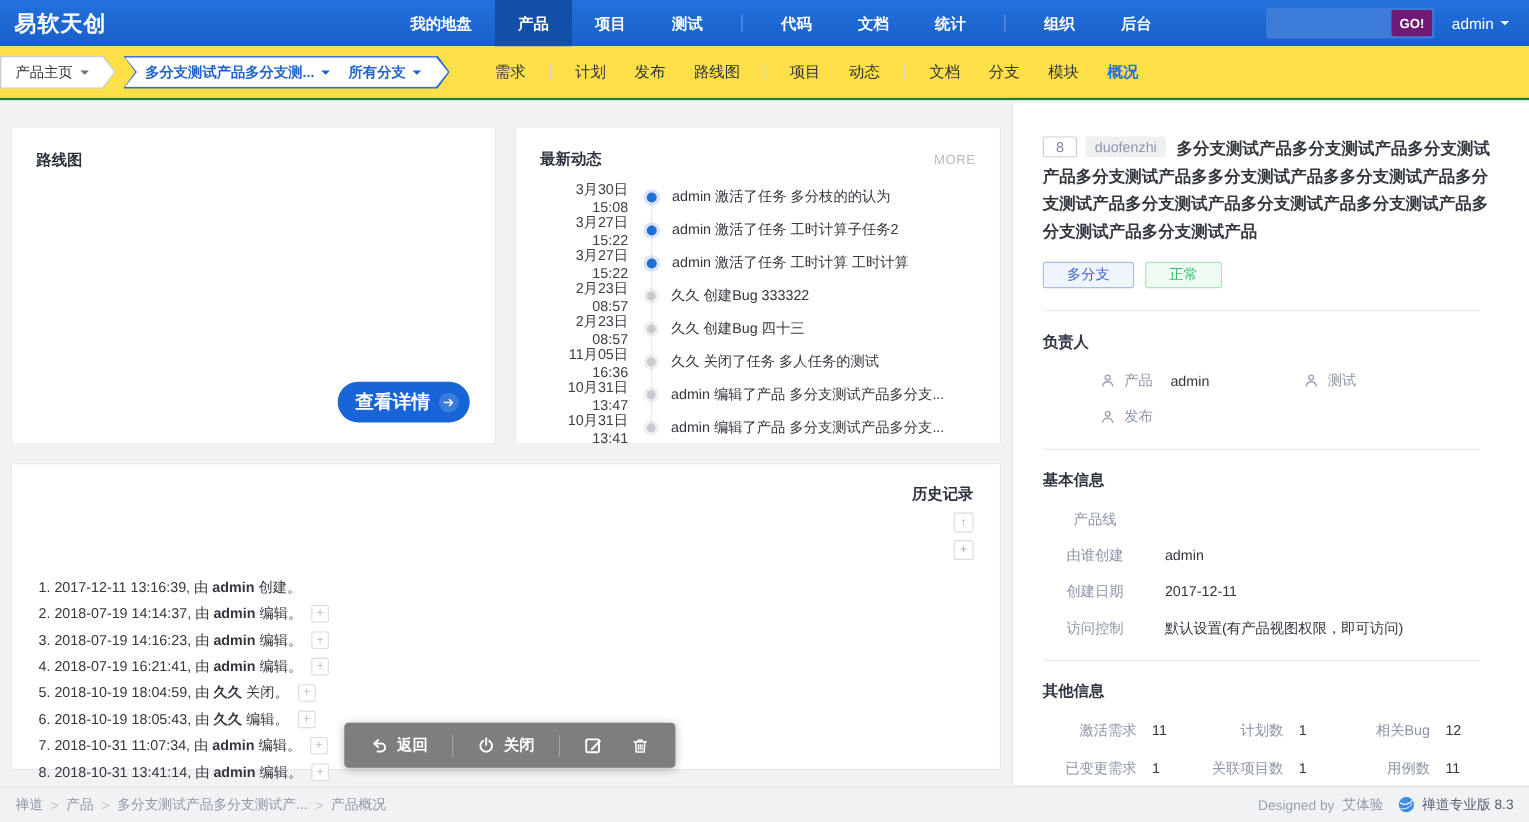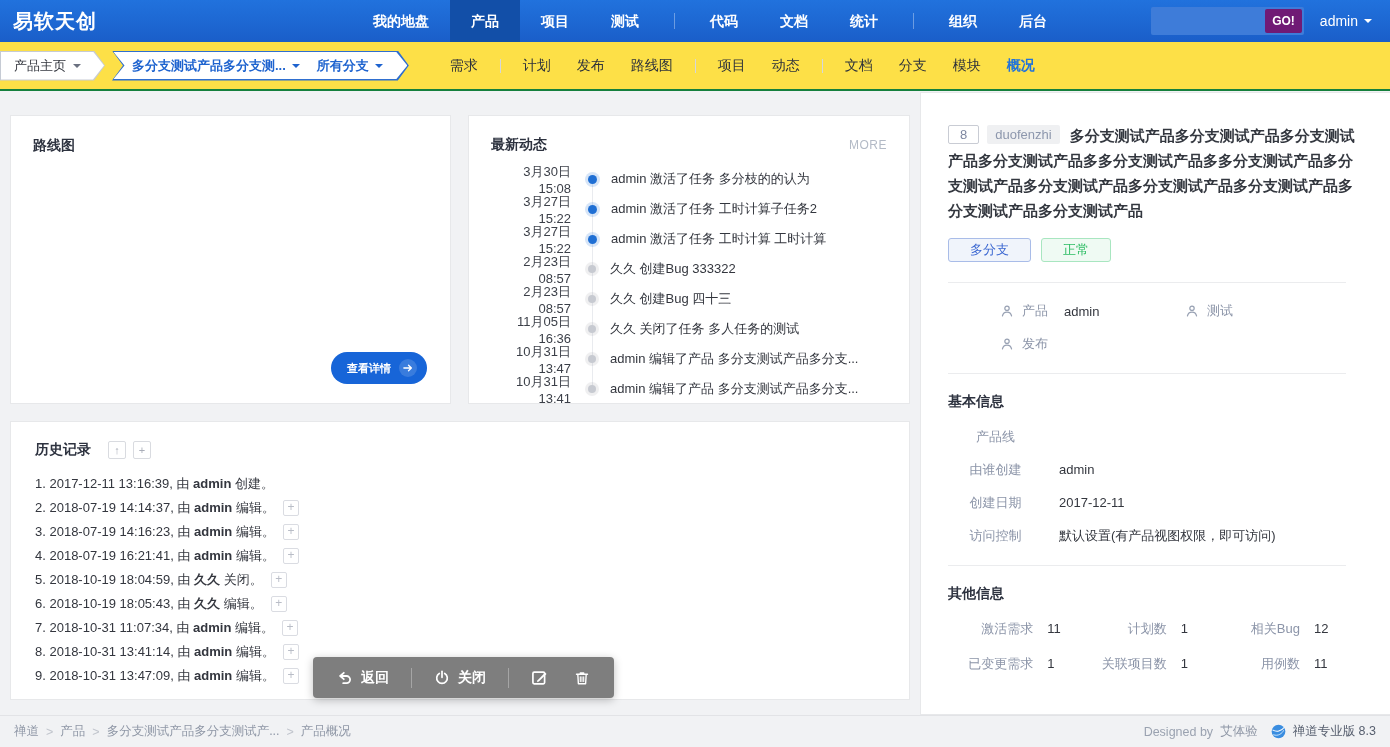--- a/index.html
+++ b/index.html
@@ -59,37 +59,37 @@
   .subtab.active { color:#2173db; font-weight:bold; }
   .tab-sep { width:1px; height:14px; background:#d5d7db; margin:0 9px; }
   
   .main { position:absolute; top:92px; left:0; right:0; bottom:32px; background:#f1f2f4; }
   .card { position:absolute; background:#fff; border:1px solid #e7e8ea; }
   .card-title { font-size:14px; font-weight:bold; color:#2e3340; }
   .roadmap-card { left:10px; top:23px; width:441px; height:289px; padding:21px 22px; }
   .detail-btn {
     position:absolute; right:23px; bottom:19px; display:flex; align-items:center; gap:8px;
     background:#1765d8; color:#fff; border:none; border-radius:999px;
-    padding:7px 10px 7px 16px; font-size:11px; font-weight:bold; cursor:pointer;
+    padding:7px 10px 7px 16px; font-size:17px; font-weight:bold; cursor:pointer;
   }
   .arrow-circle { width:18px; height:18px; border-radius:50%; background:rgba(255,255,255,.15);
     display:flex; align-items:center; justify-content:center; }
   .activity-card { left:468px; top:23px; width:442px; height:289px; padding:20px 22px 0 22px; }
   .act-head { display:flex; justify-content:space-between; align-items:center; }
   .more-link { font-size:12px; color:#b3bac6; letter-spacing:.5px; cursor:pointer; }
   .timeline { position:relative; margin-top:10px; }
   .timeline::before { content:""; position:absolute; left:101px; top:12px; bottom:14px; width:1px; background:#e9ebef; }
   .t-row { display:flex; align-items:center; height:30px; position:relative; }
   .t-date { width:80px; text-align:right; color:#3b3f48; font-size:13px; flex:none; }
   .t-dot { width:9px; height:9px; border-radius:50%; margin:0 14px 0 17px; flex:none; }
   .t-dot.blue { background:#1f6fd4; box-shadow:0 0 0 3px rgba(31,111,212,.18); }
   .t-dot.gray { background:#c7cad1; box-shadow:0 0 0 3px rgba(120,125,135,.12); width:8px; height:8px; }
   .t-text { color:#33363e; font-size:13px; white-space:nowrap; cursor:pointer; }
   .history-card { left:10px; top:329px; width:900px; height:279px; padding:19px 24px; }
-  .hist-head { display:flex; align-items:flex-end; gap:7px; }
+  .hist-head { display:flex; align-items:flex-end; gap:7px;flex-direction:column; }
   .mini-btn {
     width:18px; height:18px; border:1px solid #d9dbe0; background:#fff; border-radius:2px;
     color:#a9adb8; font-size:11px; line-height:15px; text-align:center; cursor:pointer; padding:0;
   }
   .mini-btn:first-of-type { margin-left:10px; }
   .h-list { list-style:none; margin-top:13px; }
   .h-item { line-height:24px; font-size:13px; color:#33363e; }
   .h-item b { font-weight:bold; }
   .h-expand {
     display:inline-block; width:16px; height:16px; border:1px solid #dadce2; background:#fff;
@@ -336,20 +336,21 @@
       <span class="id-box">8</span><span class="code-badge">duofenzhi</span><span class="prod-title">多分支测试产品多分支测试产品多分支测试产品多分支测试产品多多分支测试产品多多分支测试产品多分支测试产品多分支测试产品多分支测试产品多分支测试产品多分支测试产品多分支测试产品</span>
     </div>
     <div class="badge-row">
       <span class="badge branch">多分支</span>
       <span class="badge status">正常</span>
     </div>
 
     <hr class="divider">
 
     <div>
+      <div class="sec-title">负责人</div>
       <div class="owners">
         <div class="owner-cell">
           <span>
             <svg width="14" height="14" viewBox="0 0 16 16">
                 <circle cx="8" cy="4.8" r="2.5" fill="none" stroke="#98a1b3" stroke-width="1.4"></circle>
                 <path d="M2.8 13.6c.6-3.1 2.6-4.4 5.2-4.4s4.6 1.3 5.2 4.4" fill="none" stroke="#98a1b3" stroke-width="1.4" stroke-linecap="round"></path>
               </svg>
           </span>
           <span class="owner-label">产品</span>
           <span class="owner-value">admin</span>

